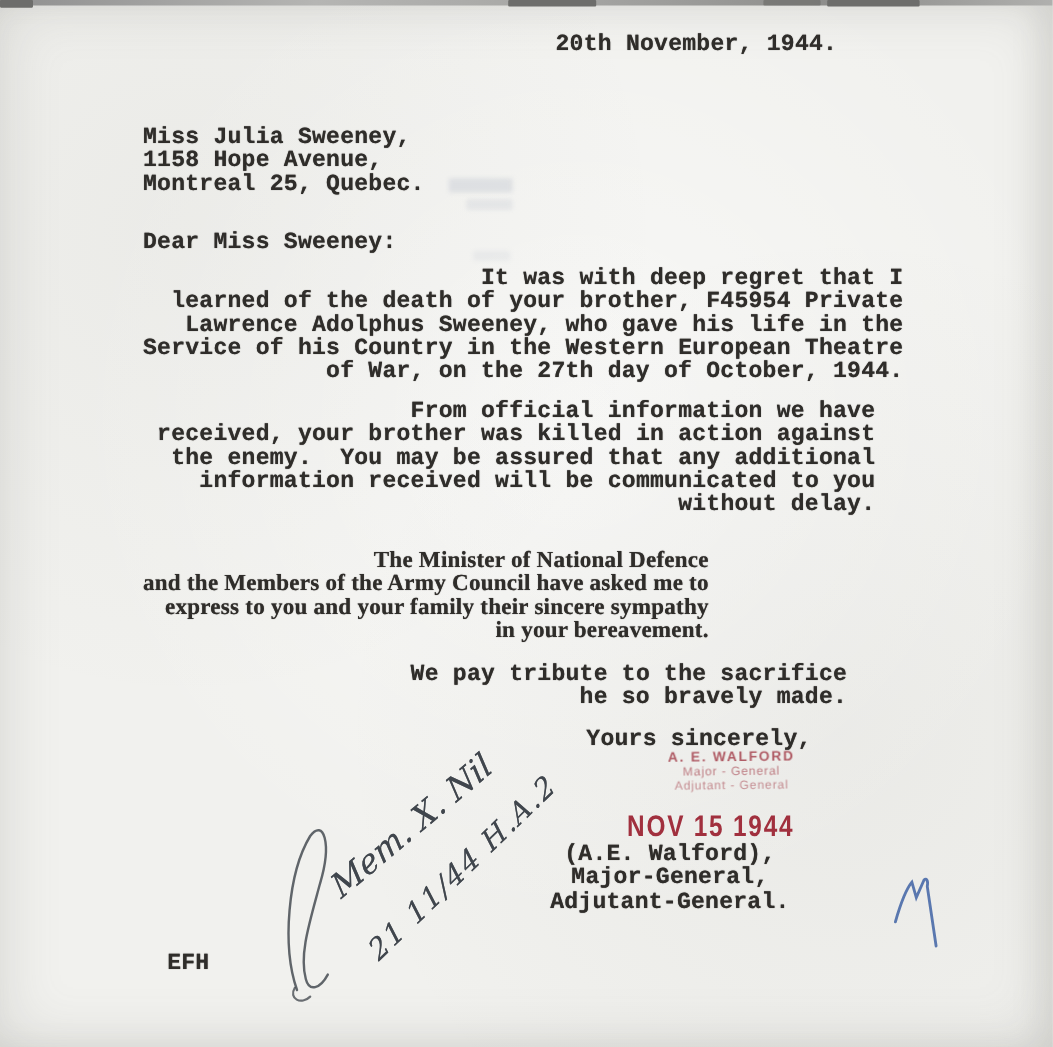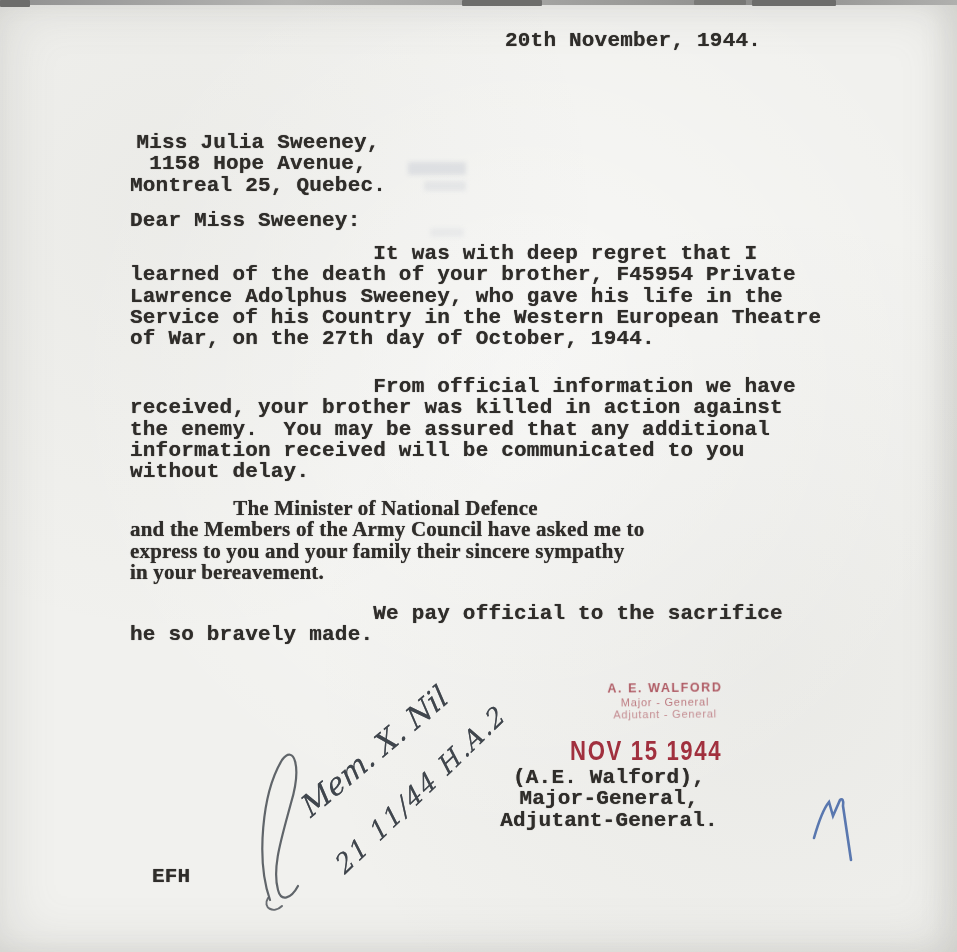--- a/index.html
+++ b/index.html
@@ -12,21 +12,21 @@
       #f1f1ee;
     box-shadow: inset 0 0 55px rgba(105,105,98,.20), inset -14px 0 25px rgba(120,120,112,.10);
     font-family:"Liberation Sans", sans-serif;
   }
   .typed{
     position:absolute; white-space:pre;
     font:700 21px/21.3px "Liberation Mono","DejaVu Sans Mono",monospace;
     letter-spacing:.2px; color:#2f2d2a;
     text-shadow:0 0 .8px rgba(48,45,42,.85);
   }
-  .soft{ filter:blur(.25px); }
+  .soft{ filter:blur(.25px);text-align:right; }
   
   .edge-band{position:absolute; left:0; top:0; width:957px; height:5px;
     background:linear-gradient(to right,#8f8f8f,#b5b5b3 30%,#a5a5a3 55%,#8c8c8a 80%,#b0b0ae);}
   .edge-chip{position:absolute; background:#6d6d6b; border-radius:1px;}
   .smudge{position:absolute; background:rgba(198,202,210,.45); filter:blur(2px); border-radius:2px;}
   
   .stamp-name{position:absolute; left:585px; top:681px; width:160px; text-align:center;
     color:#aa4e58; transform:rotate(-.6deg); filter:blur(.2px);}
   .stamp-name .l1{font-size:12.5px; font-weight:700; letter-spacing:1.6px; opacity:.92;}
   .stamp-name .l2{font-size:11px; letter-spacing:.8px; opacity:.72; margin-top:1px;}
@@ -52,46 +52,47 @@
   <div class="edge-chip" style="left:462px;top:0;width:80px;height:6px;"></div>
   <div class="edge-chip" style="left:694px;top:0;width:52px;height:5px;opacity:.7;"></div>
   <div class="edge-chip" style="left:752px;top:0;width:84px;height:6px;"></div>
 
   <div class="smudge" style="left:408px;top:162px;width:58px;height:13px;"></div>
   <div class="smudge" style="left:424px;top:181px;width:42px;height:10px;opacity:.7;"></div>
   <div class="smudge" style="left:430px;top:228px;width:34px;height:9px;opacity:.5;"></div>
 
   <div class="typed" style="left:505px;top:30px;">20th November, 1944.</div>
 
-  <div class="typed" style="left:130px;top:132px;text-align:center;">Miss Julia Sweeney,
+  <div class="typed" style="left:130px;top:115px;">Miss Julia Sweeney,
 1158 Hope Avenue,
 Montreal 25, Quebec.</div>
 
   <div class="typed" style="left:130px;top:196px;margin-top:14px;">Dear Miss Sweeney:</div>
 
   <div class="typed soft" style="left:130px;top:243px;">                   It was with deep regret that I
 learned of the death of your brother, F45954 Private
 Lawrence Adolphus Sweeney, who gave his life in the
 Service of his Country in the Western European Theatre
 of War, on the 27th day of October, 1944.</div>
 
-  <div class="typed soft" style="left:130px;top:376px;">                   From official information we have
+  <div class="typed soft" style="left:130px;top:364px;">                   From official information we have
 received, your brother was killed in action against
 the enemy.  You may be assured that any additional
 information received will be communicated to you
 without delay.</div>
 
   <div class="typed soft" style="left:130px;top:498px;font-family:Liberation Serif, serif;">                   The Minister of National Defence
 and the Members of the Army Council have asked me to
 express to you and your family their sincere sympathy
 in your bereavement.</div>
 
-  <div class="typed soft" style="left:130px;top:603px;">                   We pay official to the sacrifice
+  <div class="typed soft" style="left:130px;top:603px;">                   We pay tribute to the sacrifice
 he so bravely made.</div>
 
+  <div class="typed" style="left:533px;top:662px;">Yours sincerely,</div>
 
   <div class="stamp-name">
     <div class="l1">A. E. WALFORD</div>
     <div class="l2">Major - General</div>
     <div class="l3">Adjutant - General</div>
   </div>
 
   <div class="stamp-date">NOV 15 1944</div>
 
   <div class="typed" style="left:480px;top:767px;width:258px;text-align:center;">(A.E. Walford),

